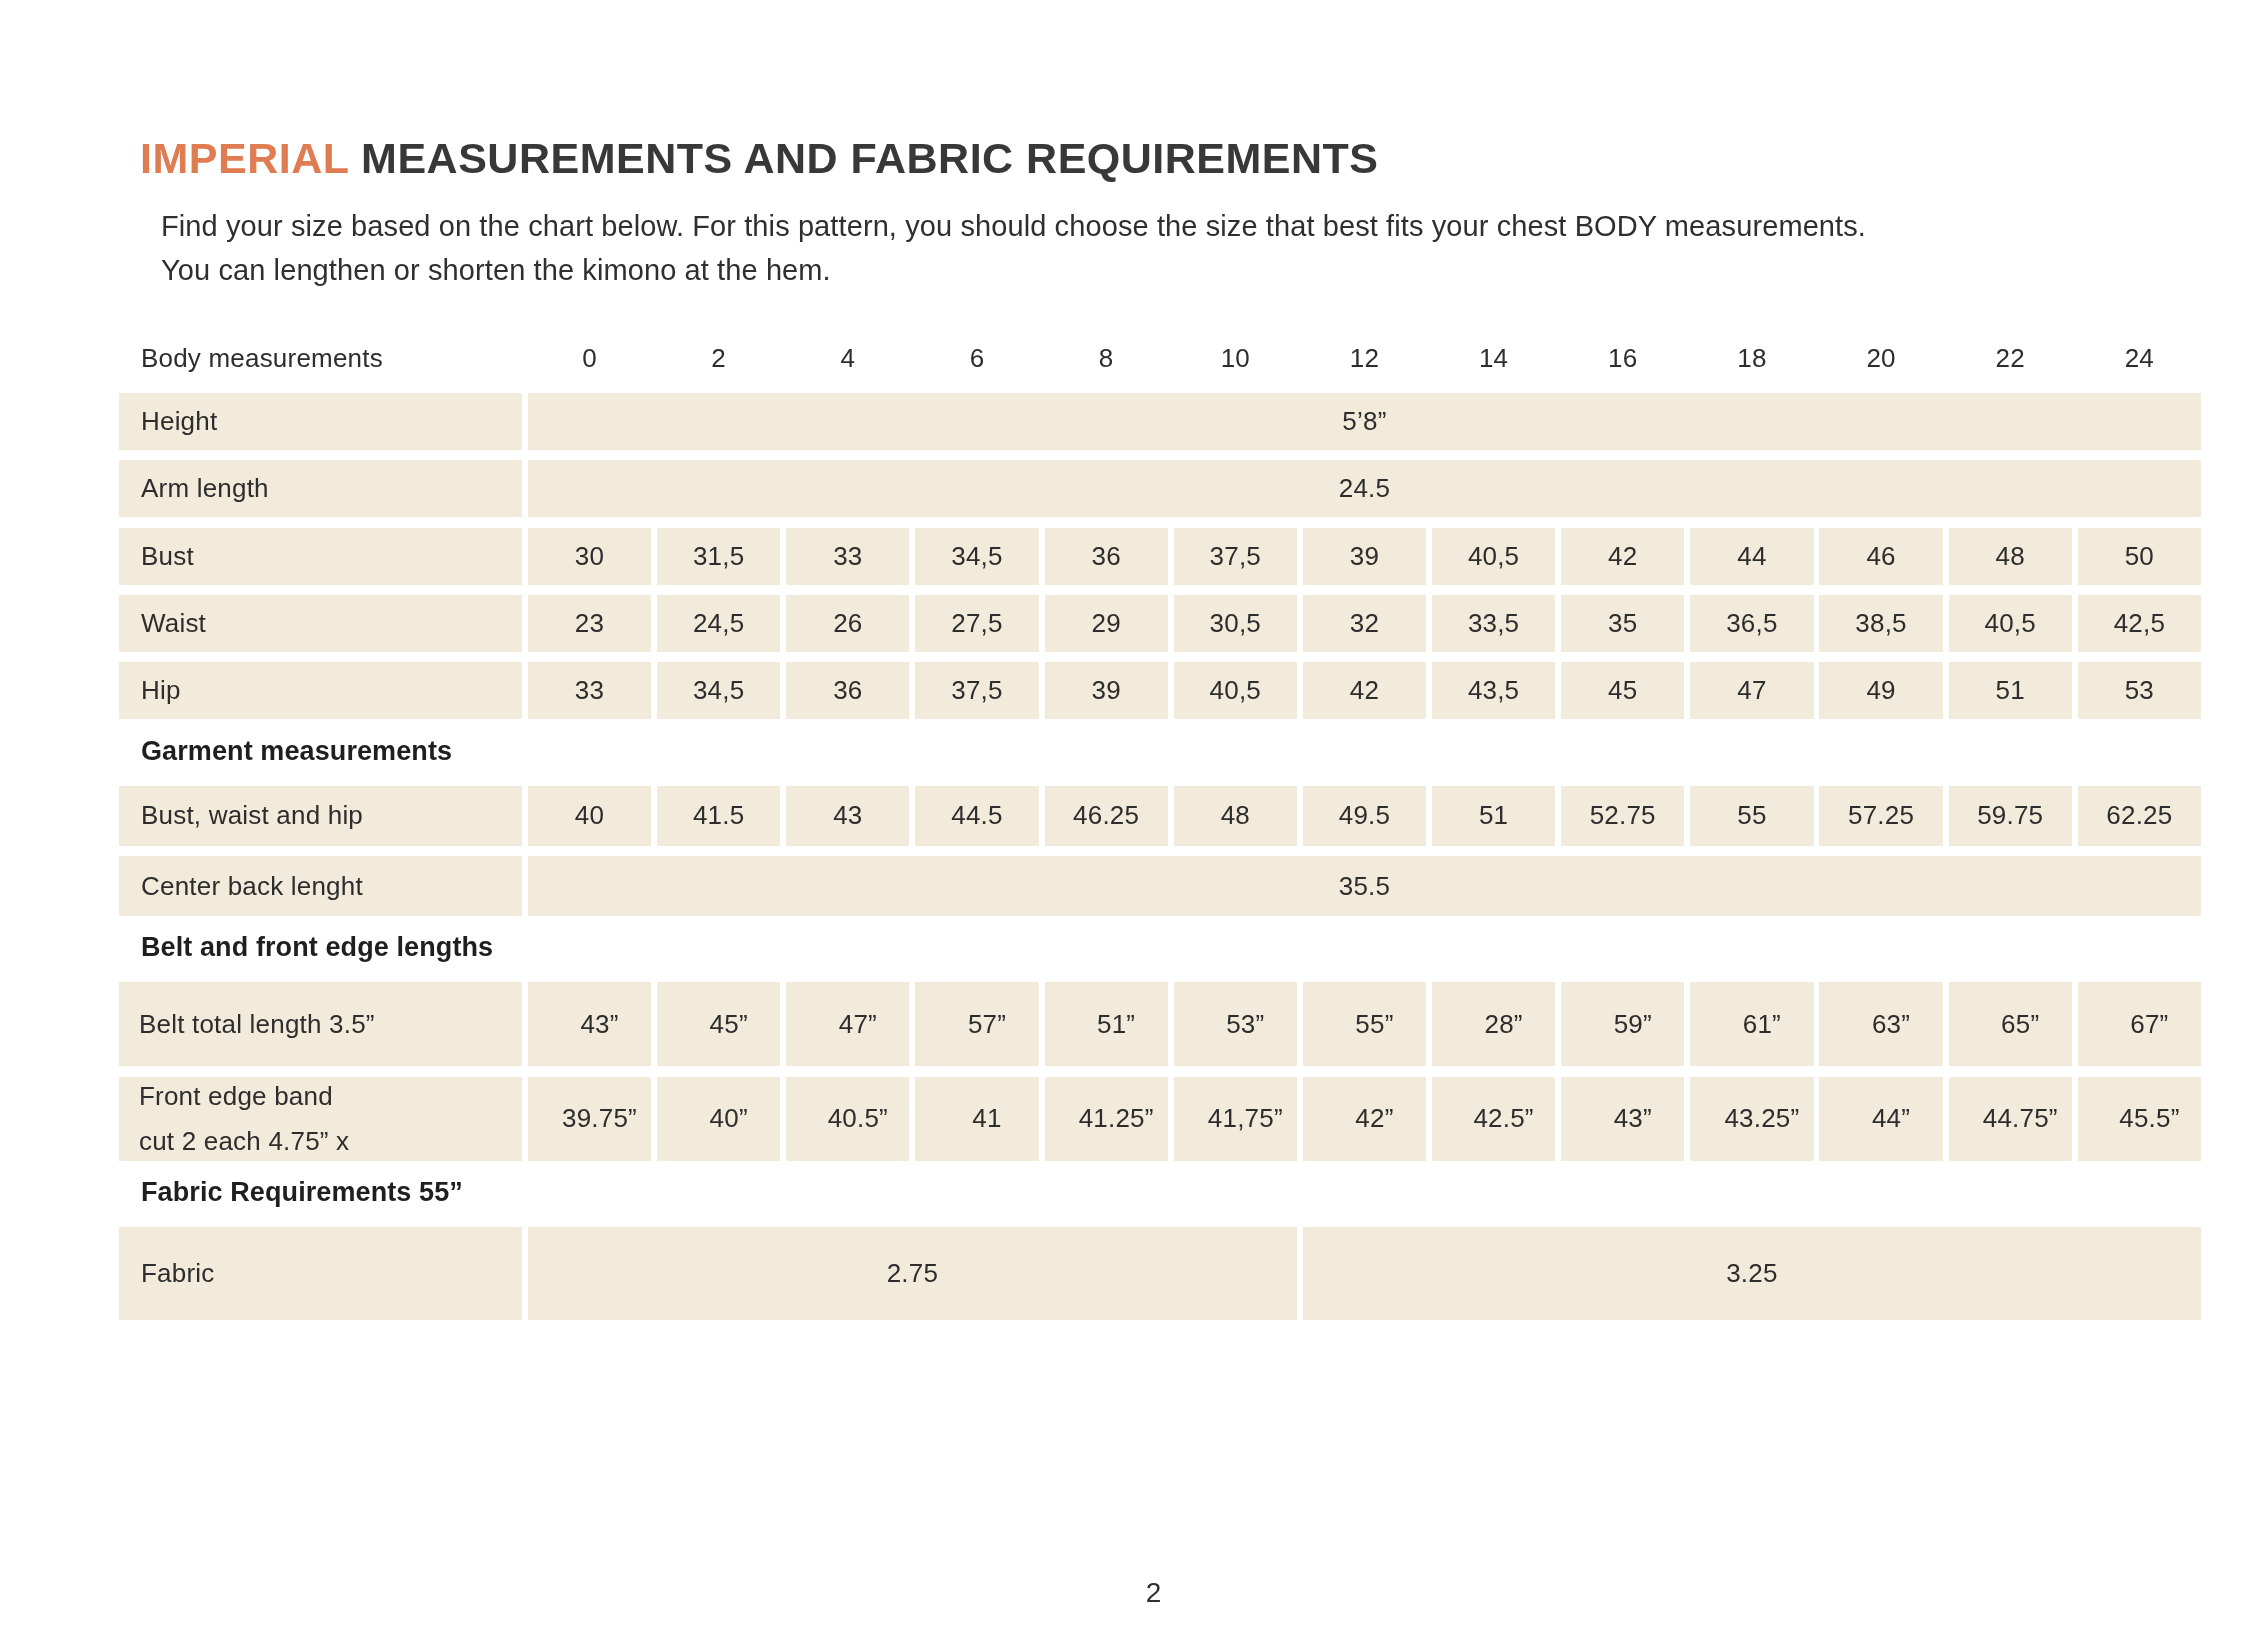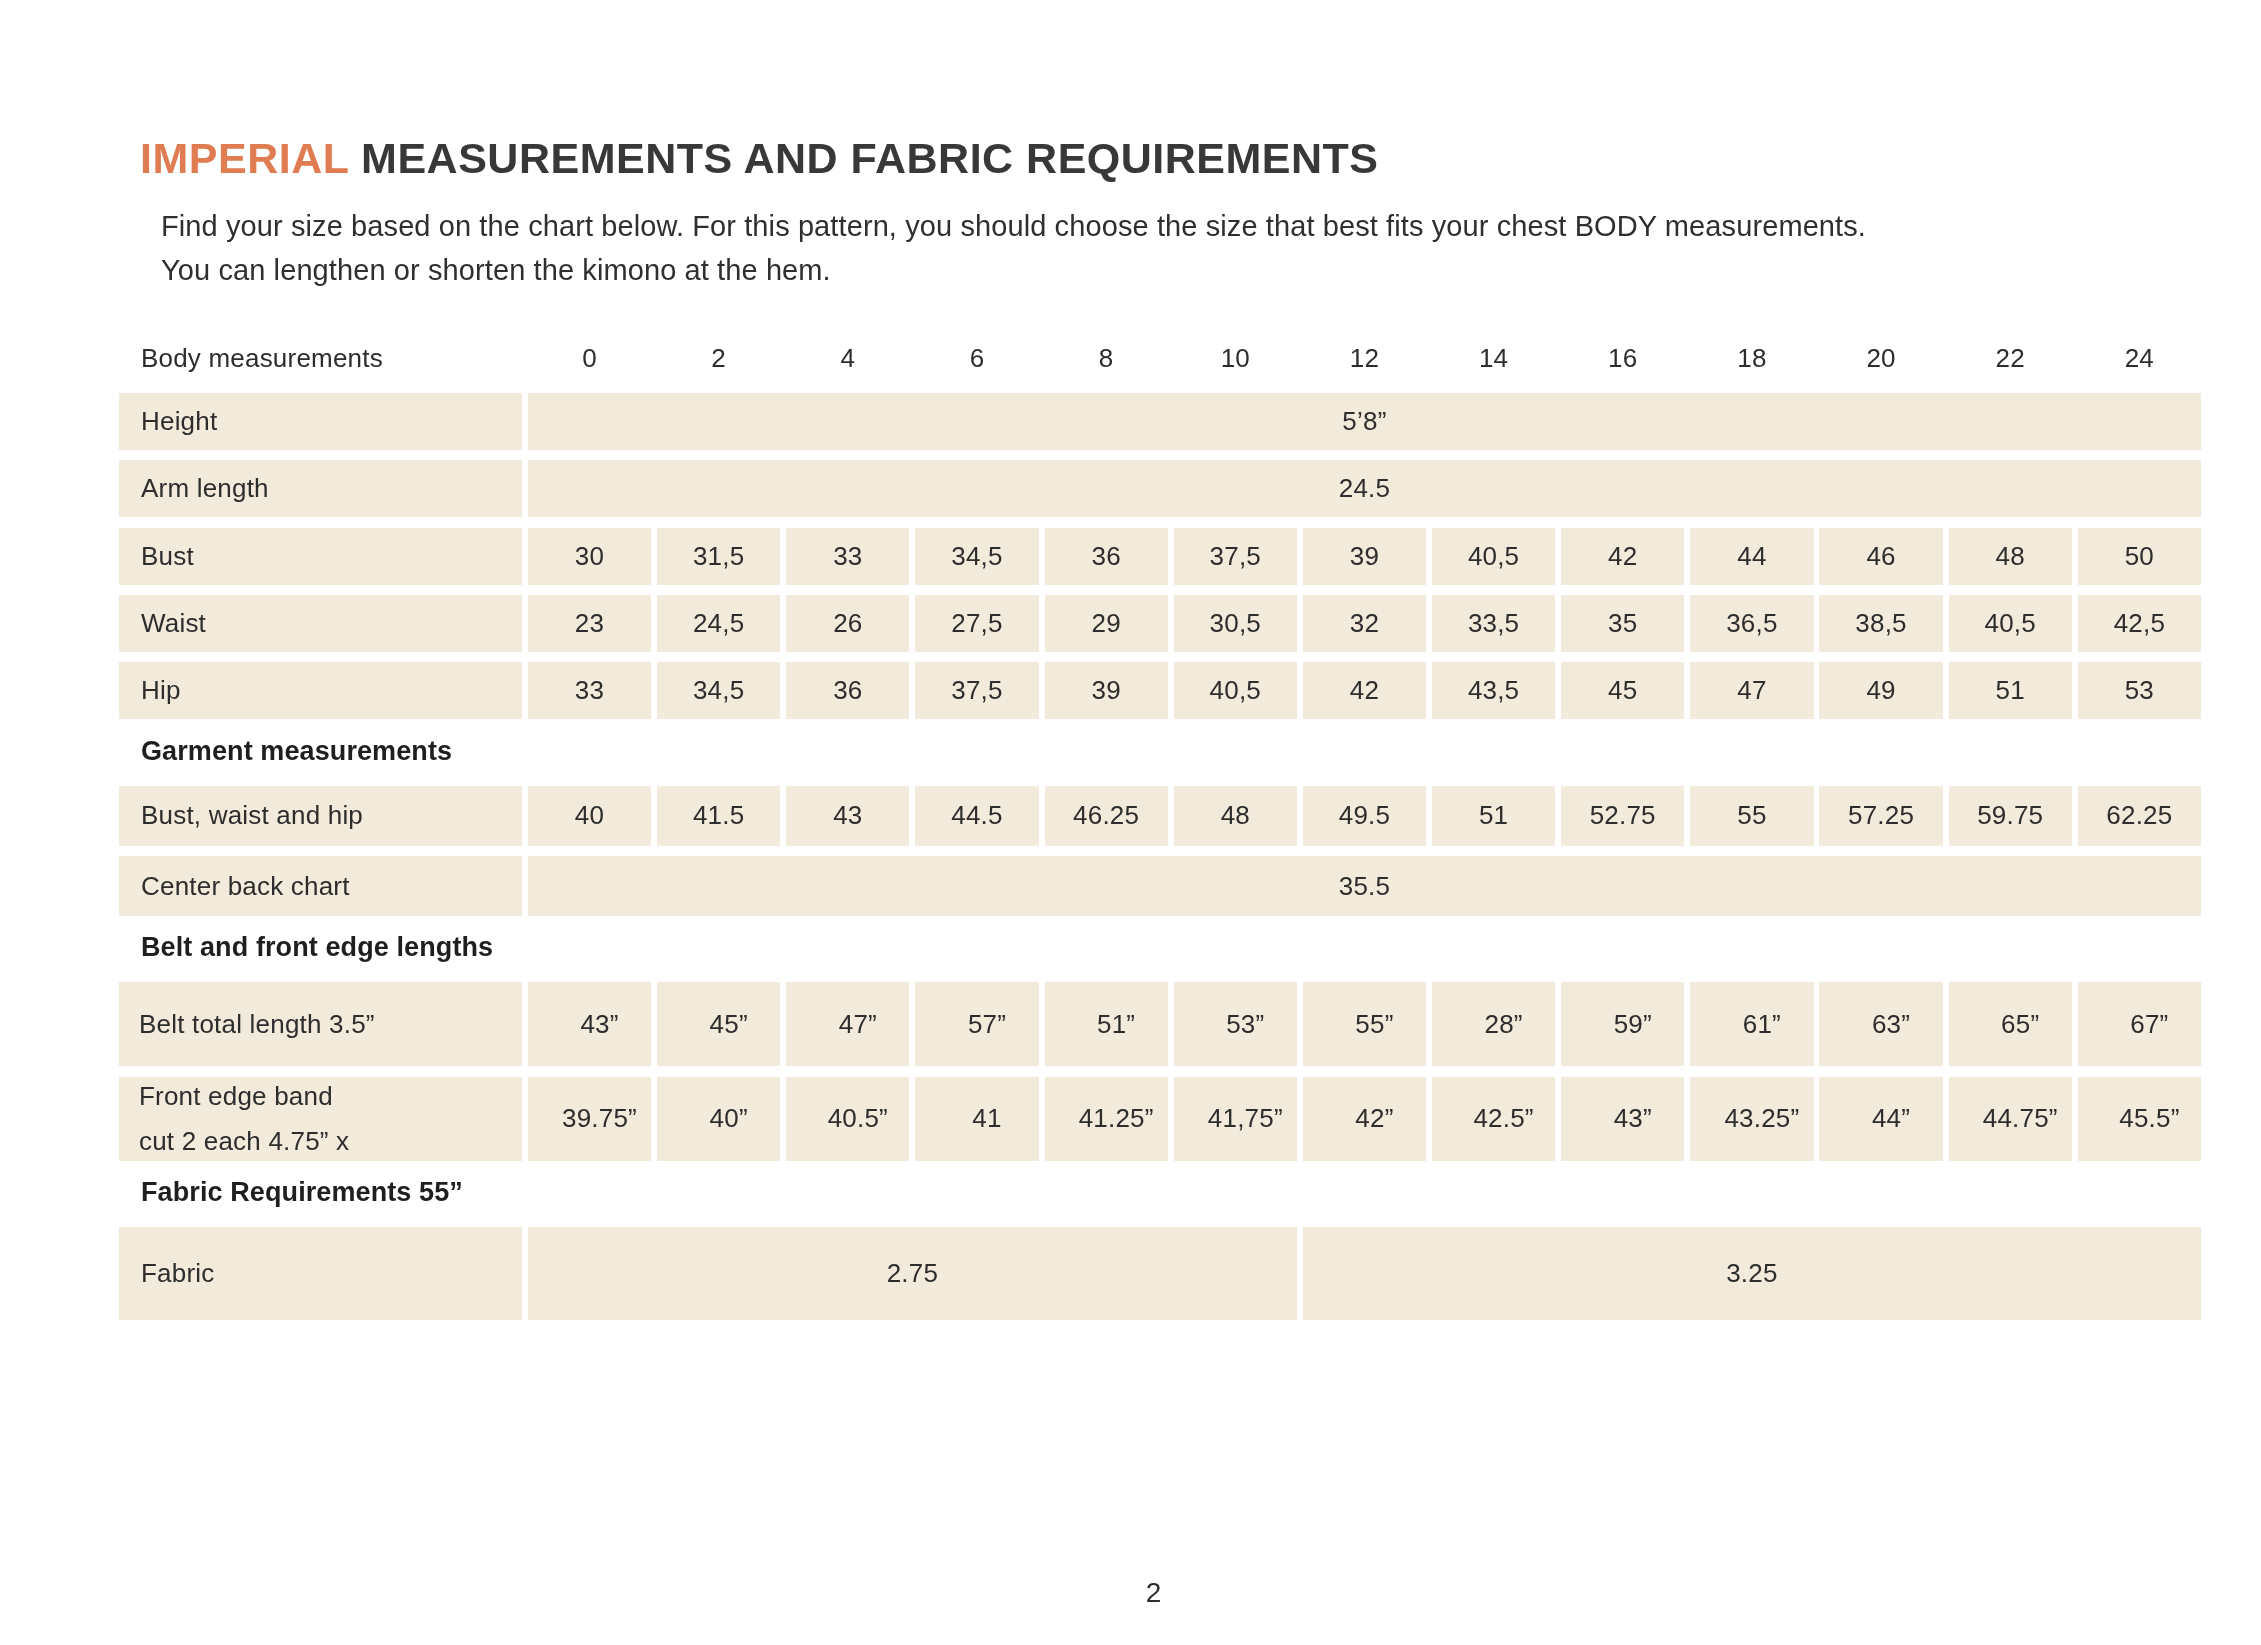--- a/index.html
+++ b/index.html
@@ -160,21 +160,21 @@
         <div class="cell">48</div>
         <div class="cell">49.5</div>
         <div class="cell">51</div>
         <div class="cell">52.75</div>
         <div class="cell">55</div>
         <div class="cell">57.25</div>
         <div class="cell">59.75</div>
         <div class="cell">62.25</div>
       </div>
     <div class="trow h-mid">
-        <div class="cell lab">Center back chart</div>
+        <div class="cell lab">Center back lenght</div>
         <div class="cell span-all">35.5</div>
       </div>
 
     <div class="section-heading">Belt and front edge lengths</div>
 
     <div class="trow h-tall">
         <div class="cell lab">Belt total length 3.5”</div>
         <div class="cell">43”</div>
         <div class="cell">45”</div>
         <div class="cell">47”</div>

